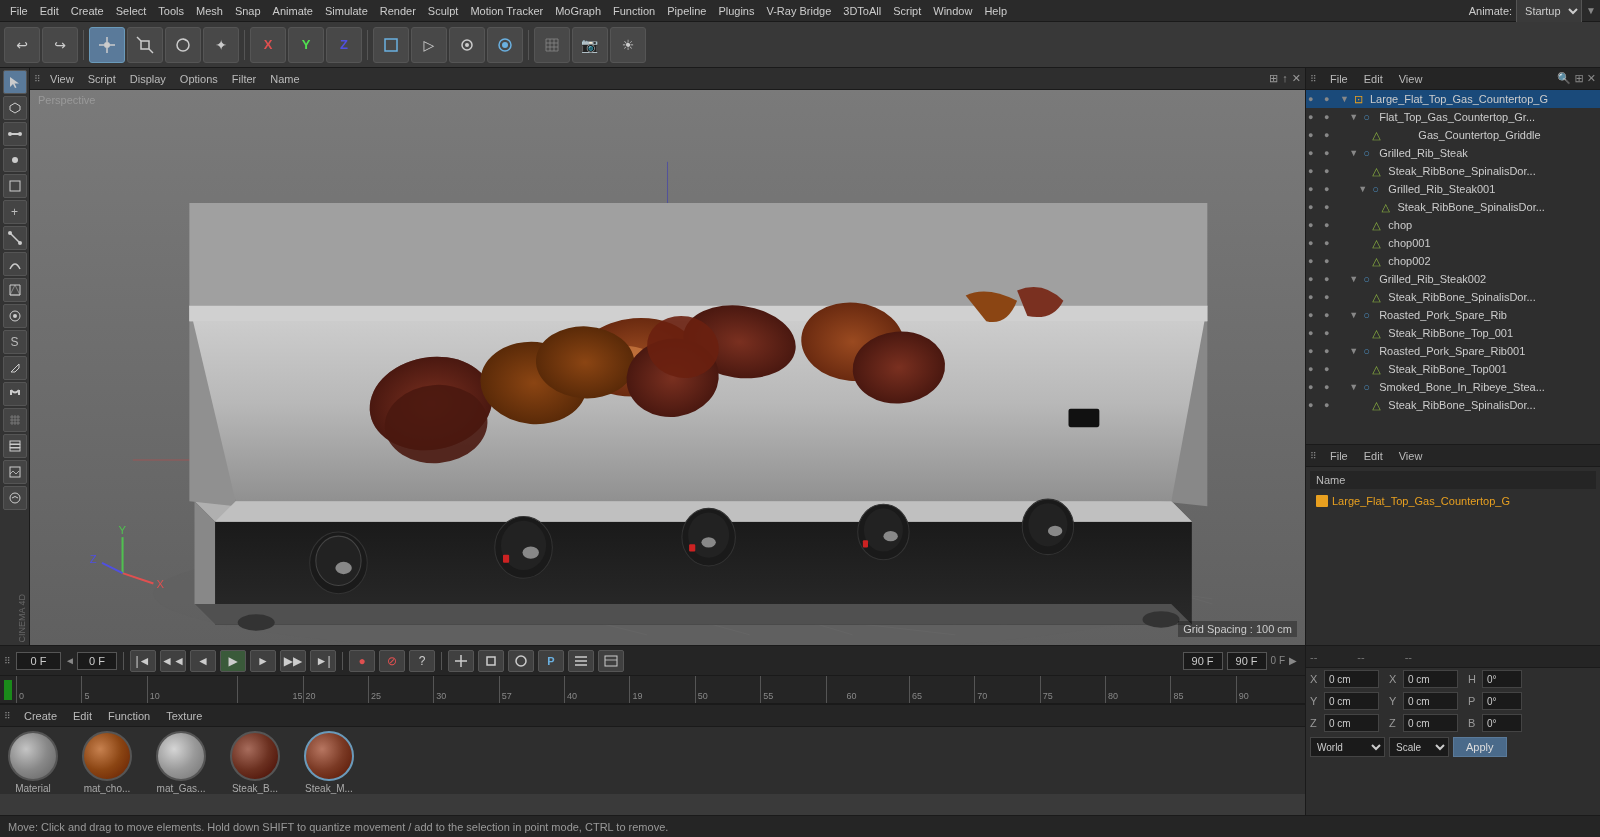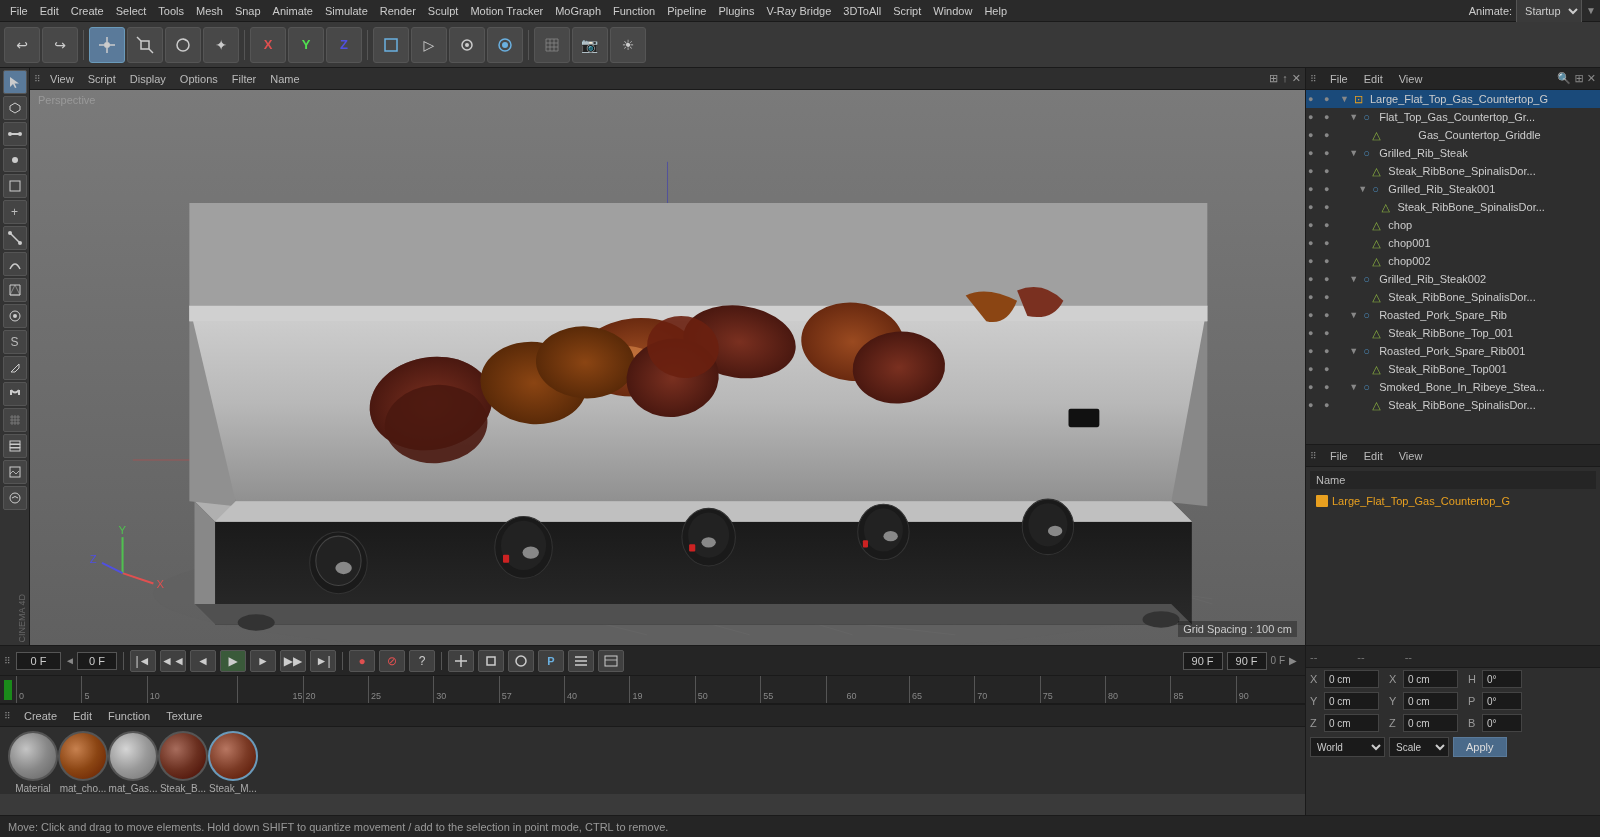--- a/index.html
+++ b/index.html
@@ -337,21 +337,21 @@
     }
     .material-menu-item {
       font-size: 11px;
       color: #bbb;
       cursor: pointer;
       padding: 2px 4px;
     }
     .material-content {
       display: flex;
       padding: 4px 8px;
-      gap: 0;
+      gap: 24px;
       flex: 1;
     }
     .material-ball {
       width: 50px;
       height: 50px;
       border-radius: 50%;
       border: 2px solid #555;
       cursor: pointer;
       position: relative;
       overflow: hidden;

